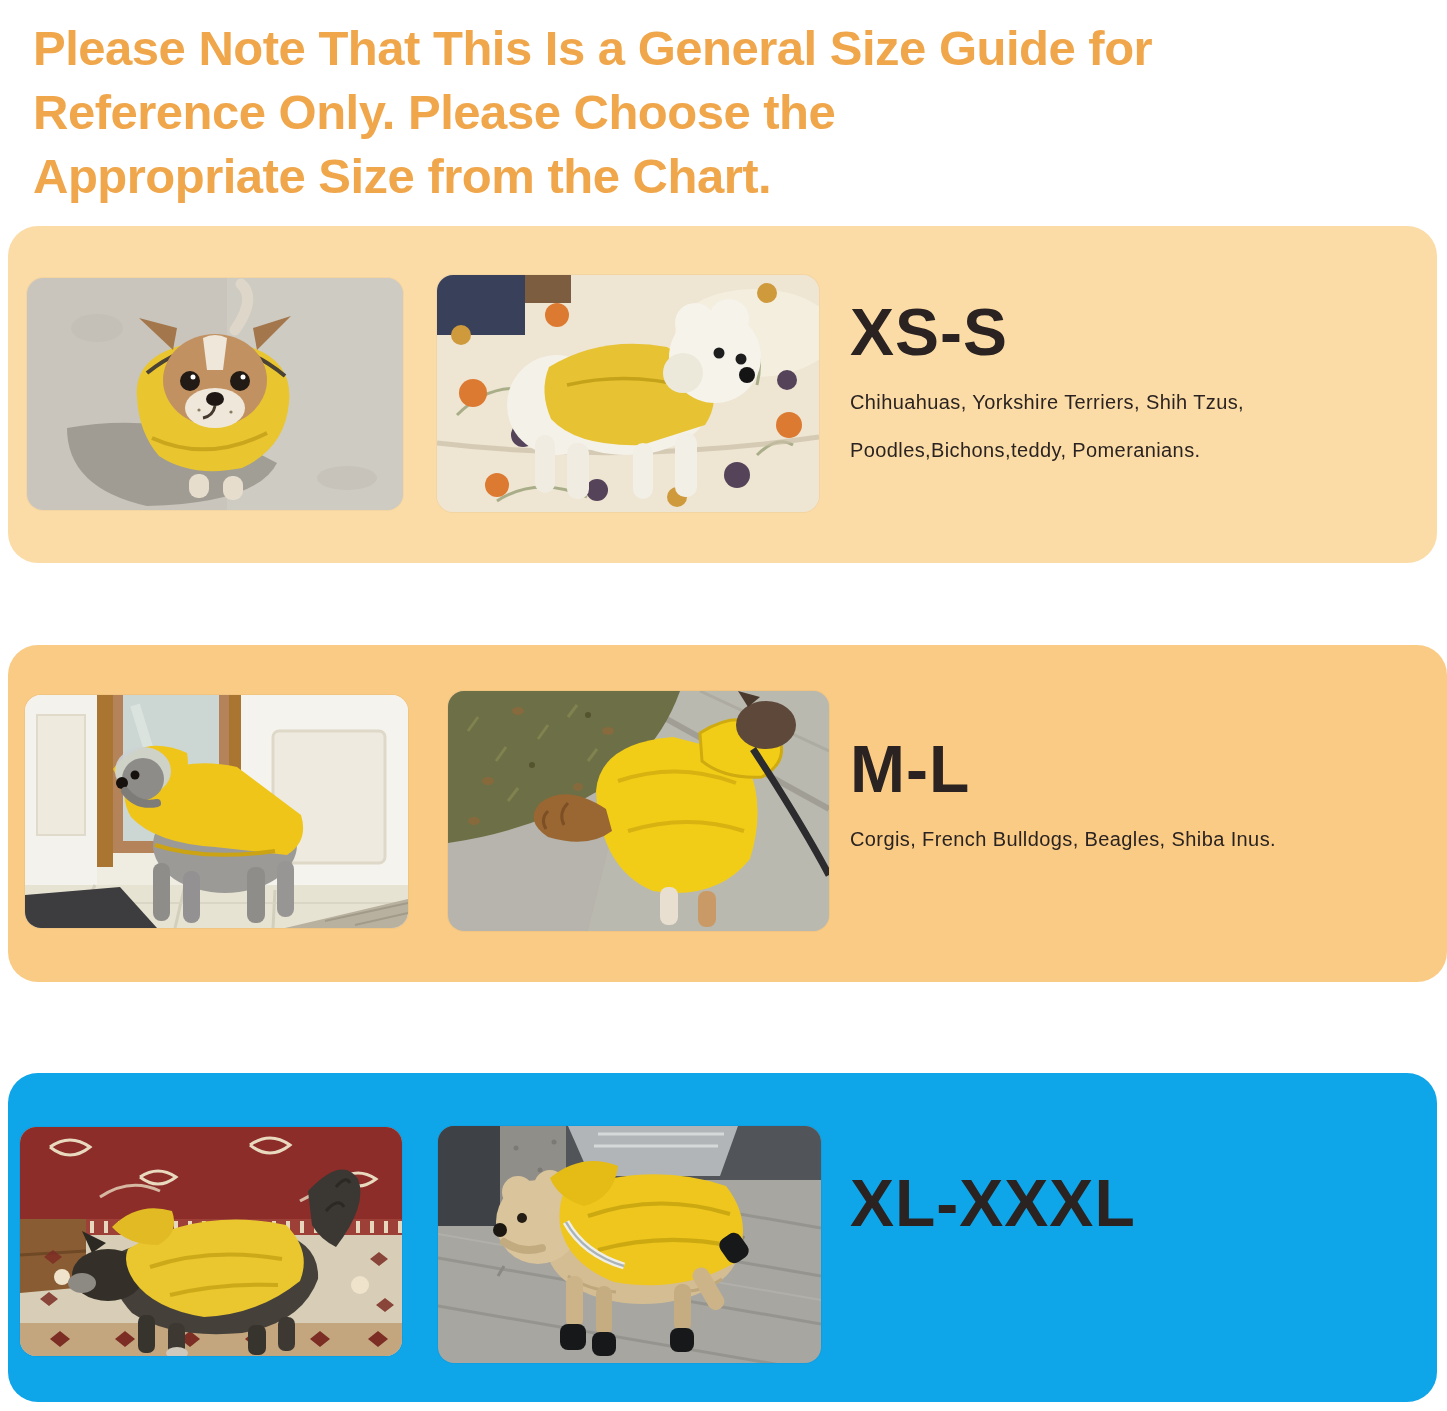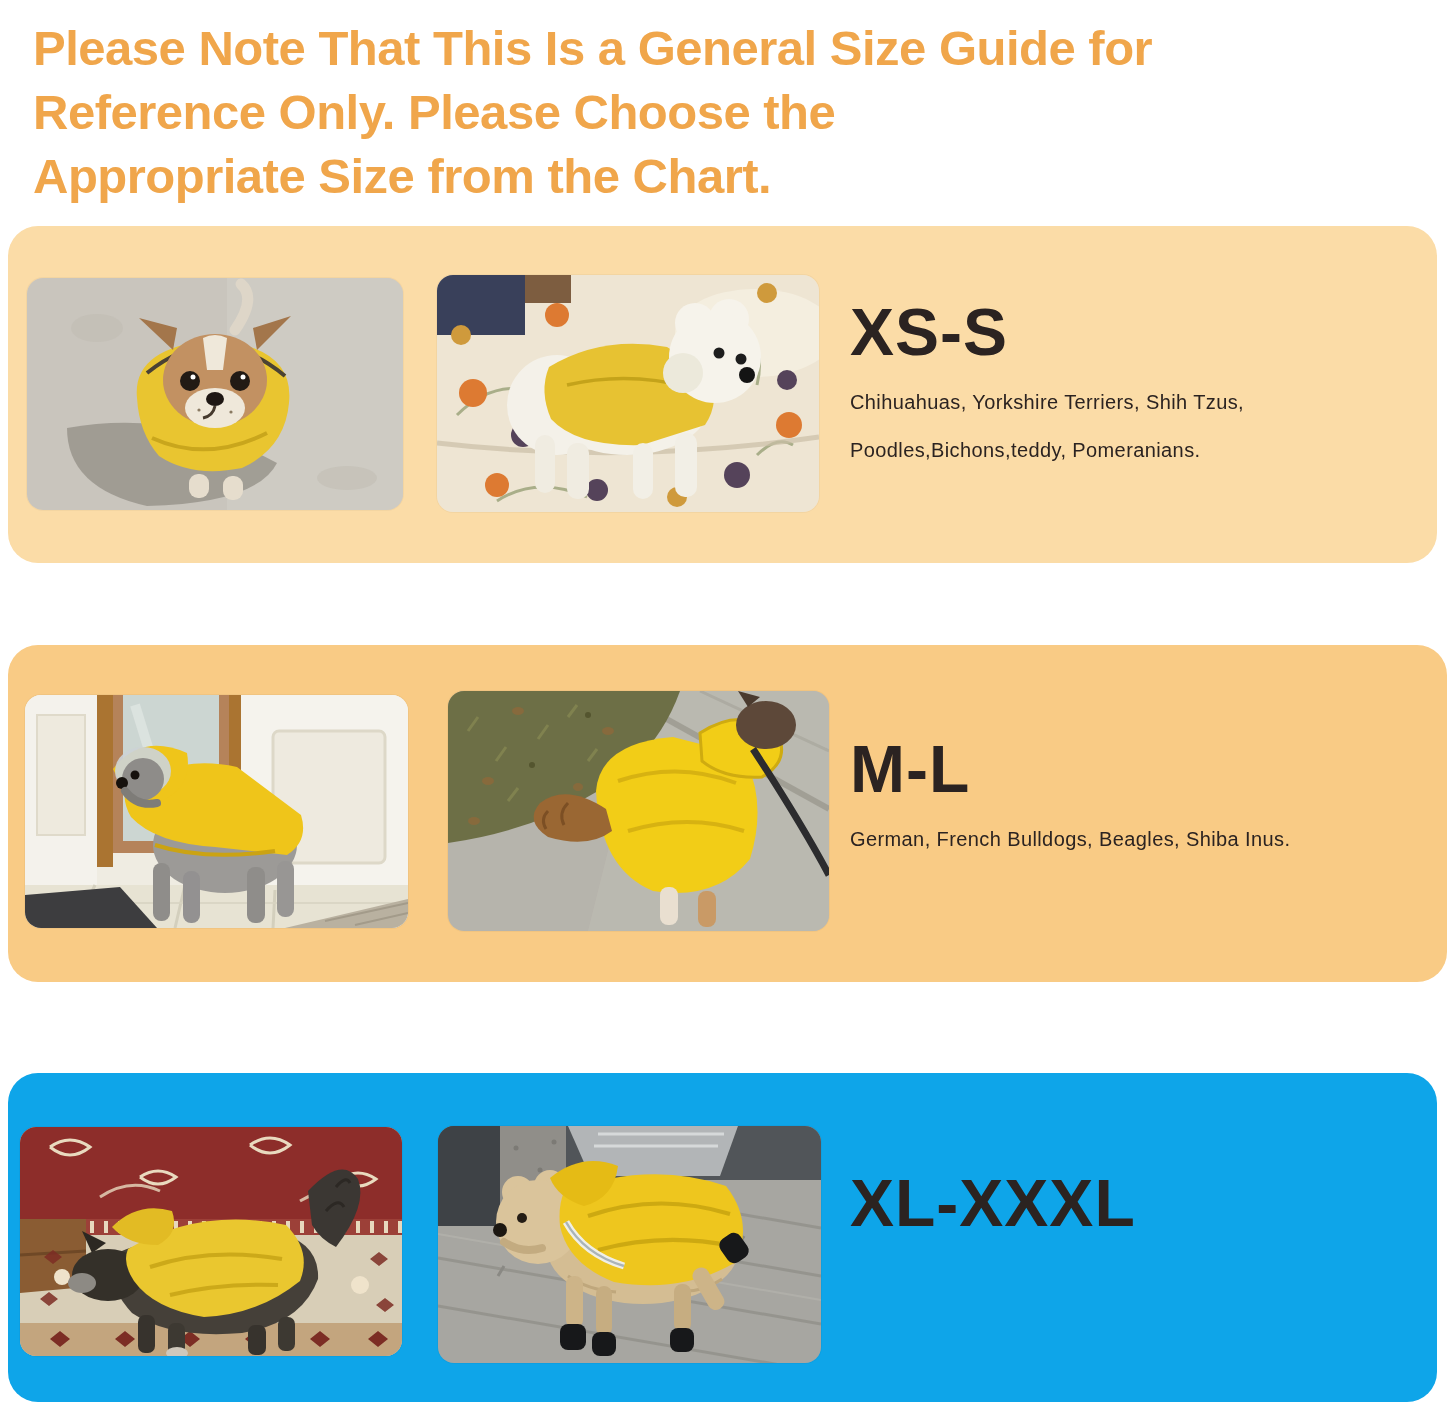--- a/index.html
+++ b/index.html
@@ -174,21 +174,21 @@
       <path d="M300,16 L290,0 L312,6 Z" fill="#4a3a2e"></path>
       <path d="M158,118 Q118,92 92,112 Q76,130 100,146 Q140,158 164,140 Z" fill="#9a6733"></path>
       <path d="M100,120 q-8,8 -2,18 M120,112 q-10,10 -4,22" stroke="#7c4f24" stroke-width="3" fill="none"></path>
       <rect x="212" y="196" width="18" height="38" rx="8" fill="#e9dfd0"></rect>
       <rect x="250" y="200" width="18" height="36" rx="8" fill="#c99a66"></rect>
       <path d="M305,58 Q352,130 381,184" stroke="#2c2c2e" stroke-width="7" fill="none"></path>
     </svg>
   </figure>
   <div class="info">
     <h2 class="size-label">M-L</h2>
-    <p class="breeds">German, French Bulldogs, Beagles, Shiba Inus.</p>
+    <p class="breeds">Corgis, French Bulldogs, Beagles, Shiba Inus.</p>
   </div>
 </section>
 
 <section class="band band-3">
   <figure class="photo b3p1" aria-label="Large dark dog with a yellow raincoat standing on an oriental rug">
     <svg viewBox="0 0 382 229" preserveAspectRatio="none">
       <rect width="382" height="229" fill="#d8ceb7"></rect>
       <rect width="382" height="92" fill="#8d2d2a"></rect>
       <path d="M30,20 q20,-14 40,0 q-20,16 -40,0 M120,50 q18,-12 36,0 q-18,14 -36,0 M230,18 q20,-14 40,0 q-20,16 -40,0 M320,52 q18,-12 36,0 q-18,14 -36,0" stroke="#e9dabf" stroke-width="3" fill="none"></path>
       <path d="M80,70 q30,-20 60,-6 M280,74 q30,-18 58,-4" stroke="#e9dabf" stroke-width="3" fill="none" opacity="0.8"></path>

